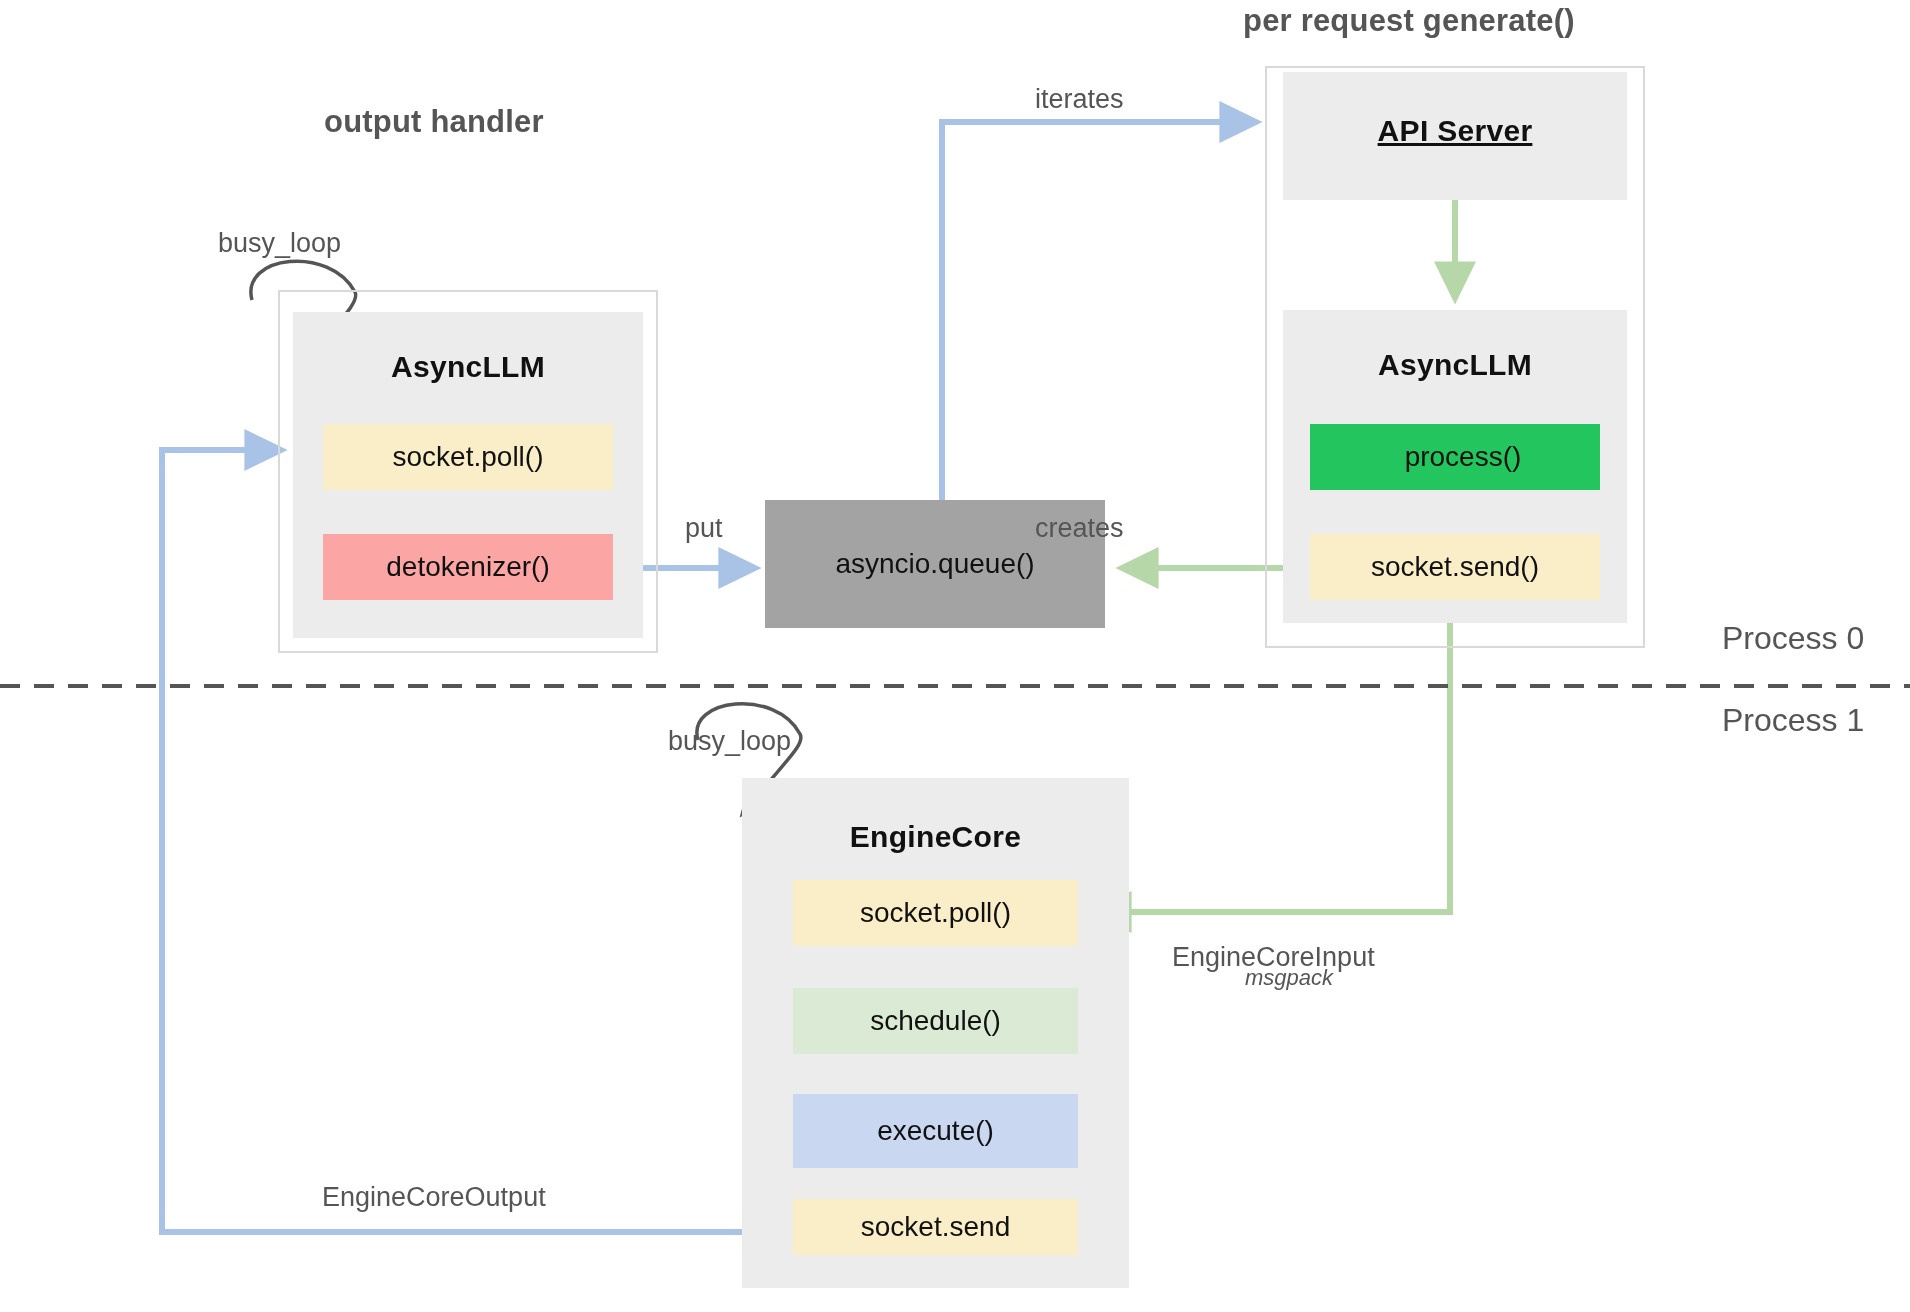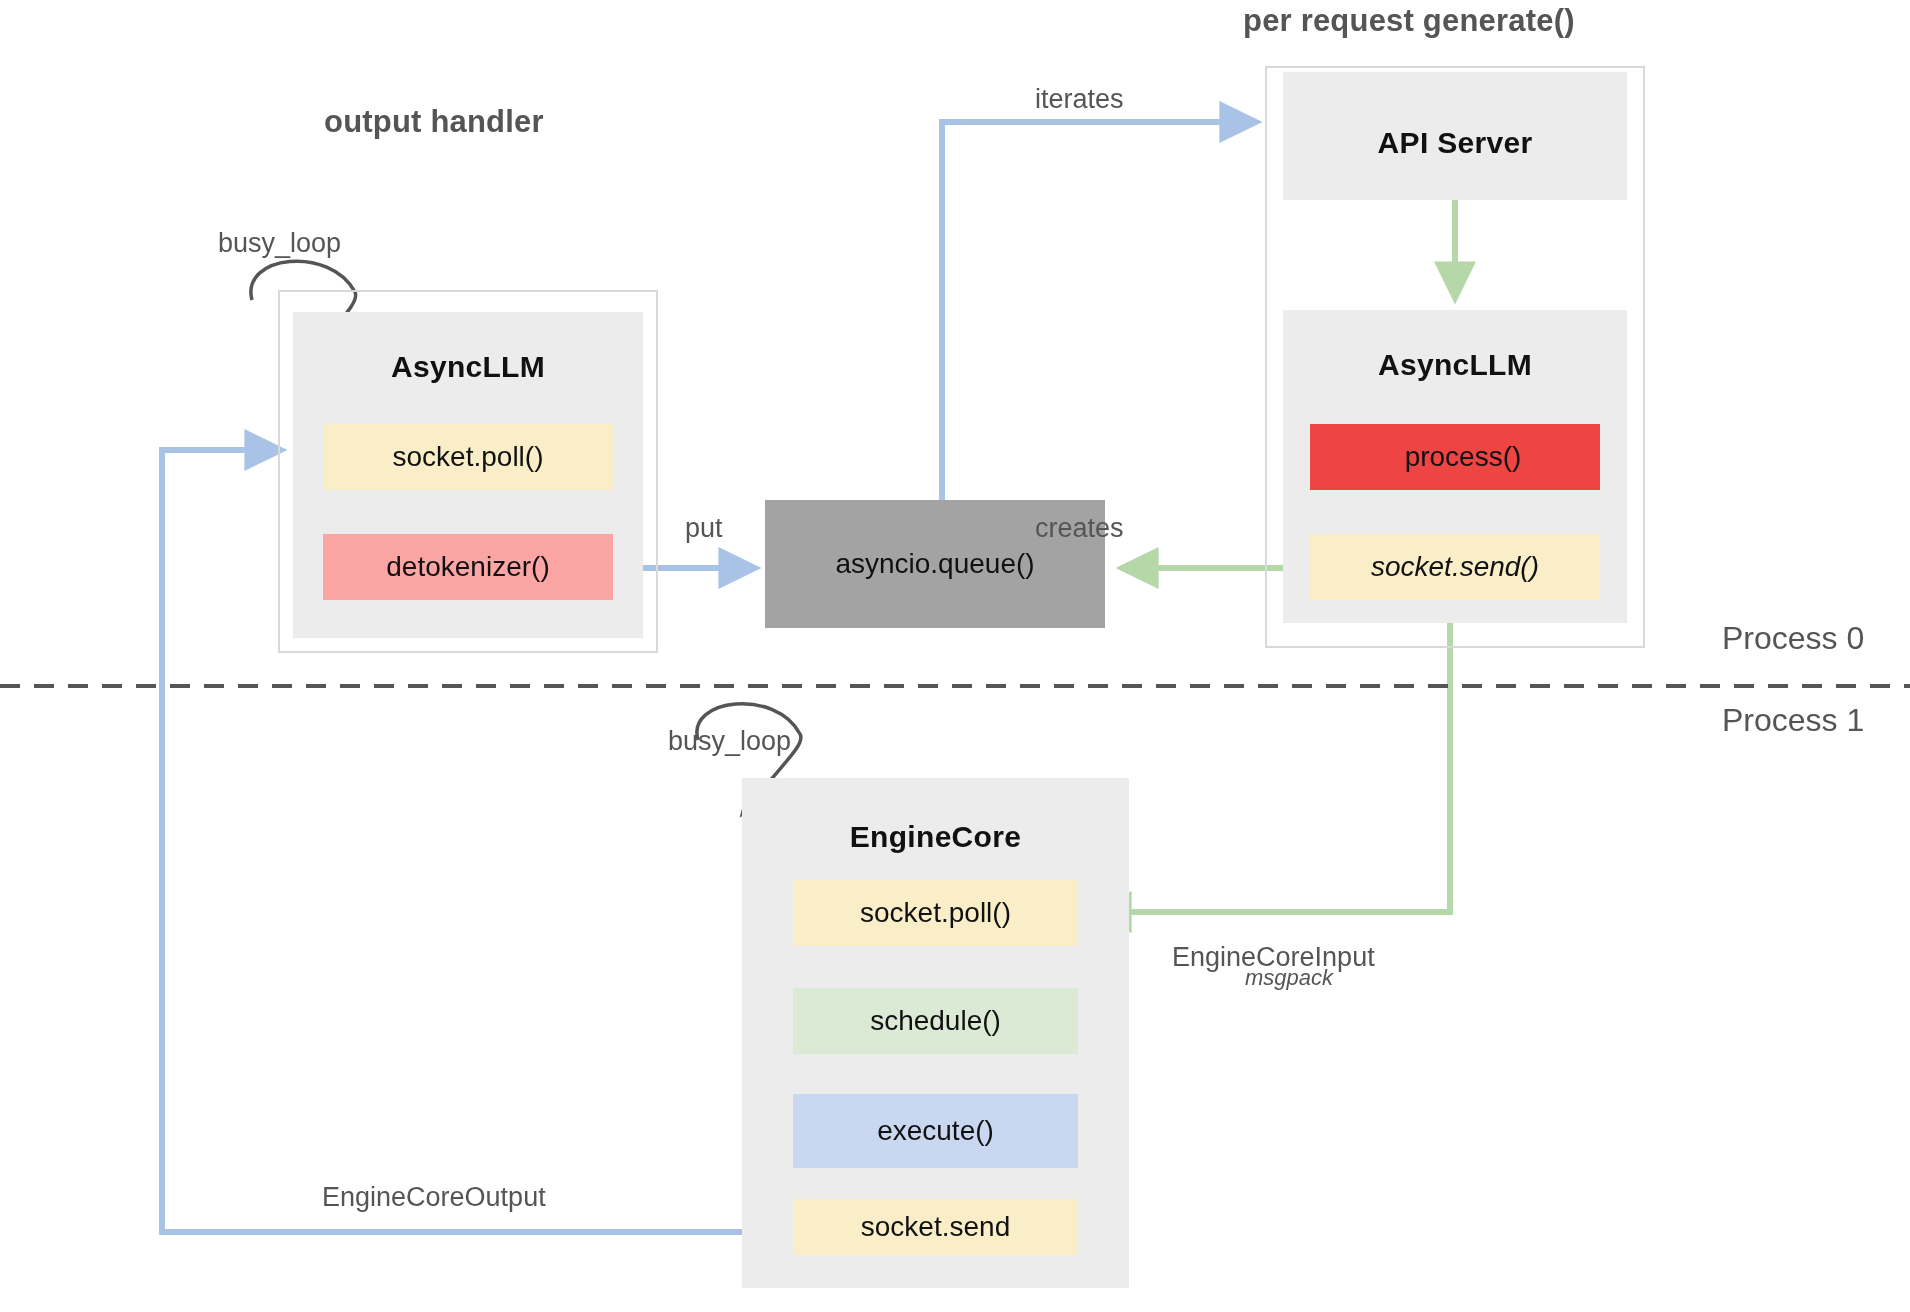--- a/index.html
+++ b/index.html
@@ -154,32 +154,32 @@
 
   <div class="edge-label" style="left:685px; top:513px;">put</div>
 
   <div class="edge-label" style="left:1035px; top:513px;">creates</div>
 
   <div class="edge-label" style="left:1035px; top:84px;">iterates</div>
 
   <div class="outer-box" style="left:1265px; top:66px; width:380px; height:582px;"></div>
 
   <div class="gray-box" style="left:1283px; top:72px; width:344px; height:128px;">
-    <div class="box-title" style="top:54px;">API Server</div>
+    <div class="box-title" style="top:42px;text-decoration:underline;">API Server</div>
   </div>
 
   <div class="gray-box" style="left:1283px; top:310px; width:344px; height:313px;">
     <div class="box-title" style="top:38px;">AsyncLLM</div>
   </div>
 
-  <div class="chip" style="left:1310px; top:424px; width:290px; height:66px; background:#ef4444;padding-left:16px;">
+  <div class="chip" style="left:1310px; top:424px; width:290px; height:66px; background:#22c55e;padding-left:16px;">
     <span>process()</span>
   </div>
 
-  <div class="chip" style="left:1310px; top:534px; width:290px; height:66px; background:#faeec8;font-style:italic;">
+  <div class="chip" style="left:1310px; top:534px; width:290px; height:66px; background:#faeec8;">
     <span>socket.send()</span>
   </div>
 
   <div class="gray-box" style="left:742px; top:778px; width:387px; height:510px;">
     <div class="box-title" style="top:42px;">EngineCore</div>
   </div>
 
   <div class="edge-label" style="left:668px; top:726px;">busy_loop</div>
 
   <div class="chip" style="left:793px; top:880px; width:285px; height:66px; background:#faeec8;">

